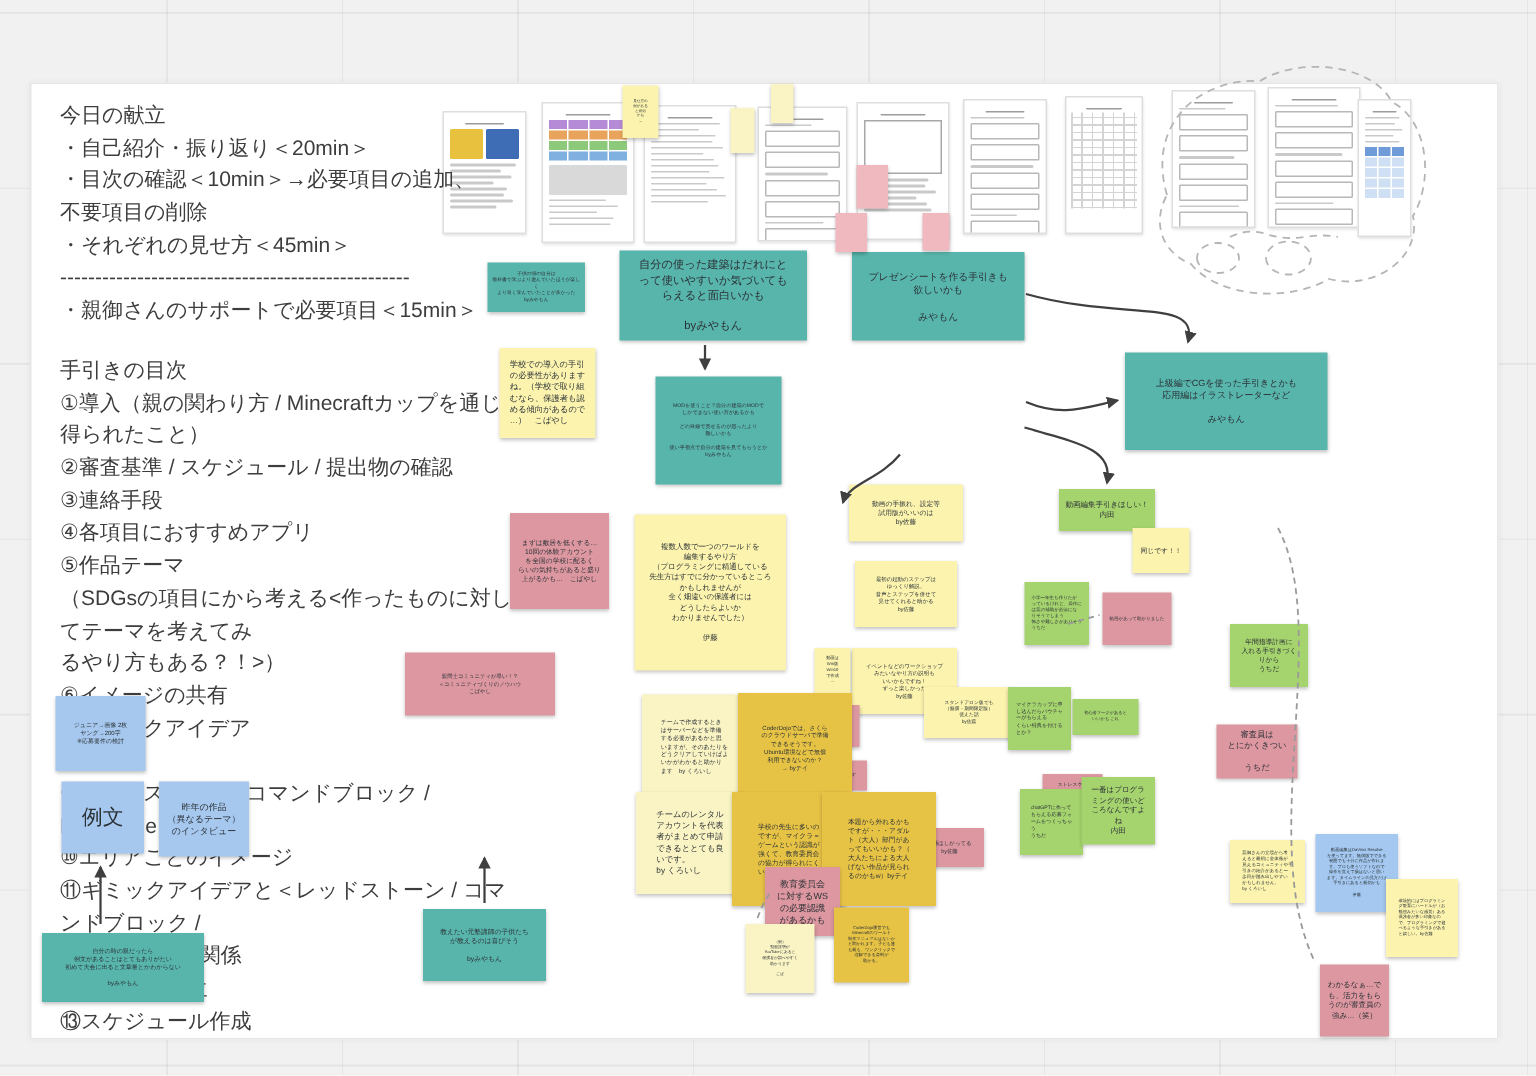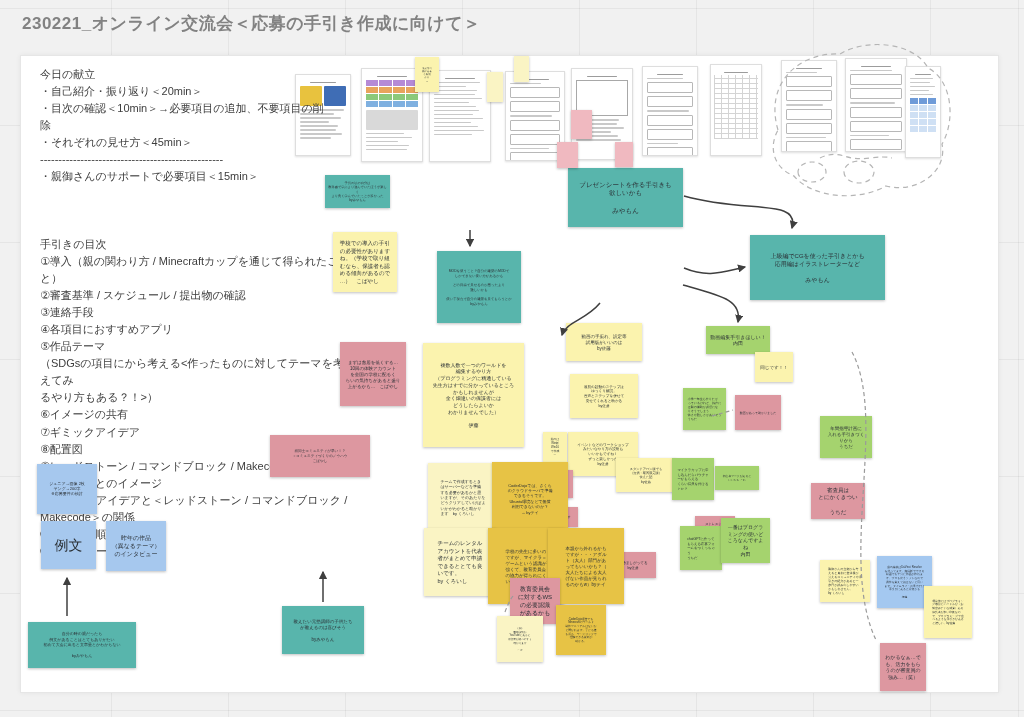--- a/index.html
+++ b/index.html
@@ -22,21 +22,21 @@
   }
   .board{
     position:absolute;left:20px;top:55px;width:977px;height:636px;
     background:#ffffff;border:1px solid #e6e6e6;
     box-shadow:0 0 5px rgba(0,0,0,0.06);
   }
   .layer{position:absolute;left:0;top:0;width:1024px;height:717px;pointer-events:none;}
   .layer > *{pointer-events:auto;}
   .textblock{
     position:absolute;color:#3d3d3d;white-space:pre-line;
-    font-size:11px;line-height:1.55;
+    font-size:14px;line-height:1.55;
   }
   .note{
     position:absolute;overflow:hidden;
     box-shadow:0 1px 2.5px rgba(0,0,0,0.25);
   }
   .note-text{
     position:absolute;left:0;top:0;width:200%;height:200%;
     transform:scale(0.5);transform-origin:0 0;
     display:flex;align-items:center;justify-content:center;
     text-align:center;white-space:pre-line;
@@ -65,21 +65,20 @@
   }
   svg.overlay{position:absolute;left:0;top:0;pointer-events:none;}
   .conn-solid{fill:none;stroke:#3f3f3f;stroke-width:1.5;}
   .conn-dashed{fill:none;stroke:#9a9a9a;stroke-width:1.2;stroke-dasharray:4 3;}
   .sketch{fill:none;stroke:#b5b5b5;stroke-width:1.2;stroke-dasharray:5 4;}
 </style>
 </head>
 <body>
 
 <div class="stage">
-  <div class="page-title">230221_オンライン交流会＜応募の手引き作成に向けて＞</div>
 
   <div class="board"></div>
 
   <div class="layer" id="docs-layer">
       <div class="doc" style="left: 295px; top: 74px; width: 56px; height: 82px;">
         <div class="ln t"></div>
         <div class="imgrow">
           <div class="img" style="background: rgb(232, 194, 62);"></div>
           <div class="img" style="background: rgb(63, 109, 181);"></div>
         </div>
@@ -306,20 +305,27 @@
 が教えるのは喜びそう
 
 byみやもん</div>
       </div>
       <div class="note" style="left: 340px; top: 342px; width: 66px; height: 64px; background: rgb(221, 151, 160);">
         <div class="note-text" style="font-size: 9px;">まずは敷居を低くする…
 10回の体験アカウント
 を全国の学校に配るく
 らいの気持ちがあると盛り
 上がるかも…　こばやし</div>
+      </div>
+      <div class="note" style="left: 413px; top: 167px; width: 125px; height: 60px; background: rgb(88, 181, 172);">
+        <div class="note-text" style="font-size: 15px;">自分の使った建築はだれにと
+って使いやすいか気づいても
+らえると面白いかも
+
+byみやもん</div>
       </div>
       <div class="note" style="left: 437px; top: 251px; width: 84px; height: 72px; background: rgb(88, 181, 172);">
         <div class="note-text" style="font-size: 6.8px;">MODを使うこと？自分の建築のMODで
 しかできない使い方があるかも
 
 どの目線で見せるのが思ったより
 難しいかも
 
 使い手視点で自分の建築を見てもらうとか
 byみやもん</div>

